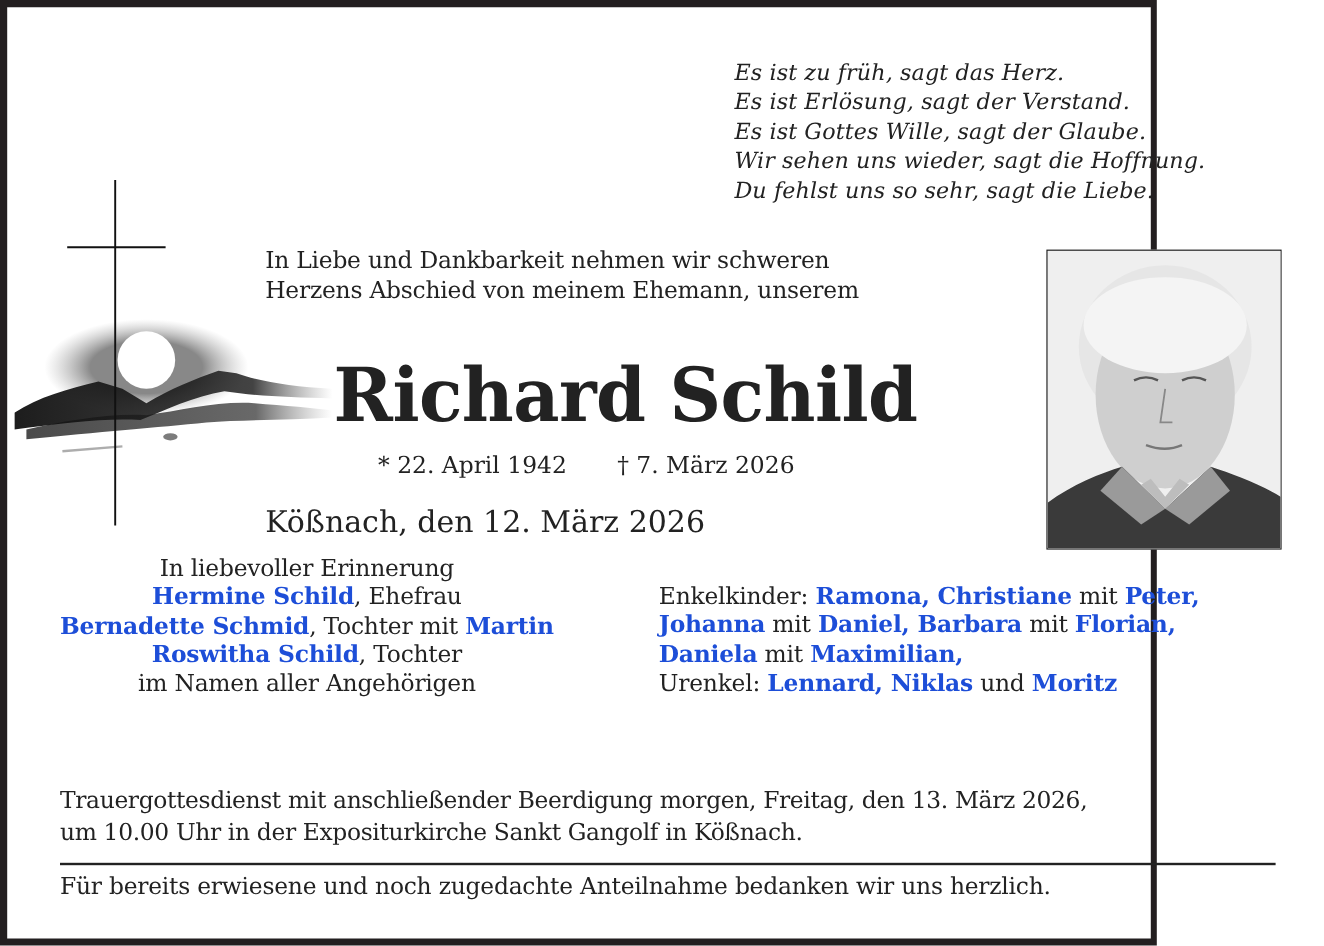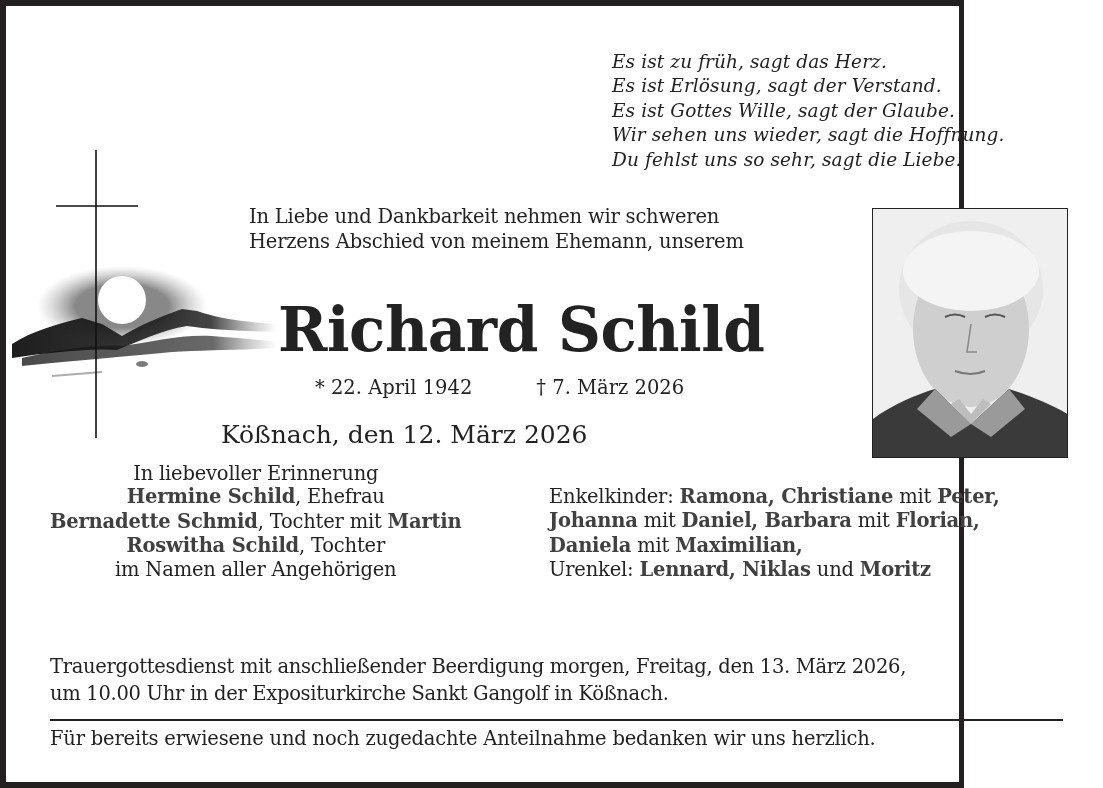--- a/index.html
+++ b/index.html
@@ -5,29 +5,29 @@
   html, body { margin:0; padding:0; }
   body { width:1103px; height:788px; background:#fff; overflow:hidden; }
   .frame {
     position:absolute; left:0; top:0; width:964px; height:788px;
     box-sizing:border-box; border:6px solid #231f20; border-right-width:5px;
     background:#fff; font-family:"DejaVu Serif","Liberation Serif",serif; color:#222;
   }
   .abs { position:absolute; }
   .poem { left:606px; top:44px; font-style:italic; font-size:18.5px; line-height:24.4px; letter-spacing:0.1px; }
   .poem div { white-space:nowrap; }
-  .intro { left:215px; top:198px; font-size:19.5px; line-height:25px; white-space:nowrap; letter-spacing:-0.2px;margin-left:28px;}
+  .intro { left:215px; top:198px; font-size:19.5px; line-height:25px; white-space:nowrap; letter-spacing:-0.2px;}
   .name { left:272px; top:286px; font-size:62px; font-weight:bold; line-height:76px; letter-spacing:-0.5px; font-family:"DejaVu Serif","Liberation Serif",serif; transform:scaleX(0.96); transform-origin:left; white-space:nowrap;}
   .dates { left:309px; top:370px; font-size:19.5px; white-space:nowrap; }
-  .dates .death { margin-left:64px; }
+  .dates .death { margin-left:42px; }
   .place { left:215px; top:414px; font-size:25px; white-space:nowrap; }
   .photo { left:866px; top:202px; width:196px; height:250px; border:1px solid #222; box-sizing:border-box; background:#f2f2f2; overflow:hidden; }
   .left-block { left:44px; top:456px; font-size:19.5px; line-height:24.3px; white-space:nowrap; letter-spacing:-0.2px;text-align:center; }
   .right-block { left:543px; top:479px; font-size:19.5px; line-height:24.3px; white-space:nowrap; letter-spacing:-0.2px; }
-  b { font-weight:bold; color:#404040; }
+  b { font-weight:bold; color:#1d4ed8; }
   .service { left:44px; top:648px; font-size:19.5px; line-height:26.5px; white-space:nowrap; letter-spacing:-0.3px; }
   .rule { left:44px; top:713px; width:1013px; height:1.5px; background:#222; }
   .thanks { left:44px; top:718px; font-size:19.5px; line-height:30px; white-space:nowrap; letter-spacing:-0.2px; }
   .graphic { left:6px; top:140px; width:270px; height:300px; }
 </style>
 </head>
 <body>
 
 <div class="frame">
 

